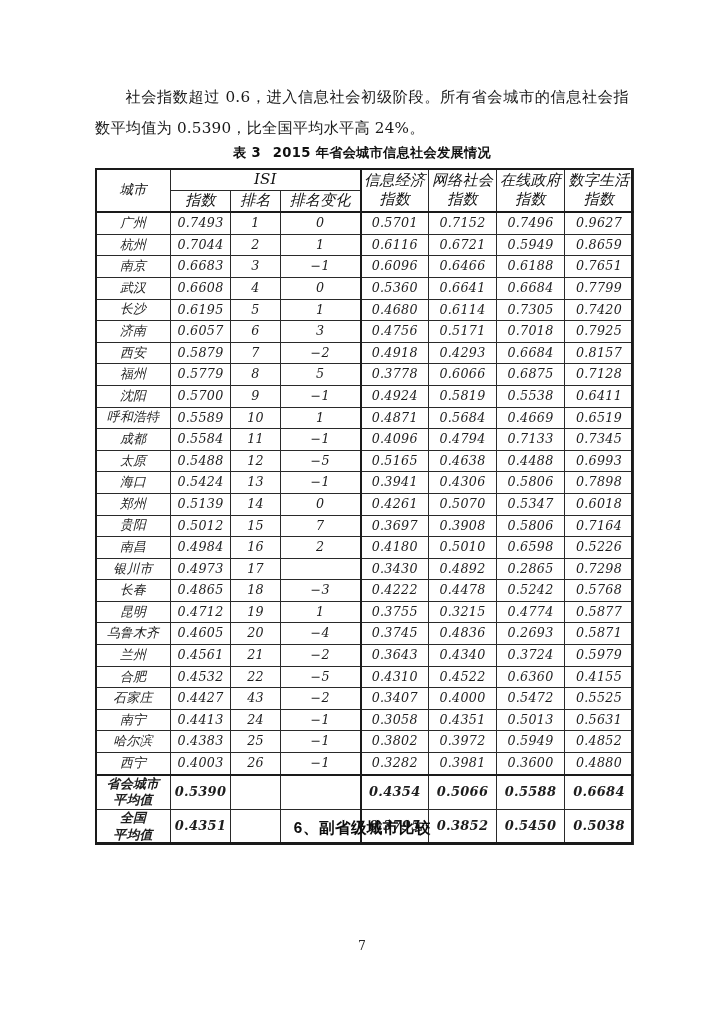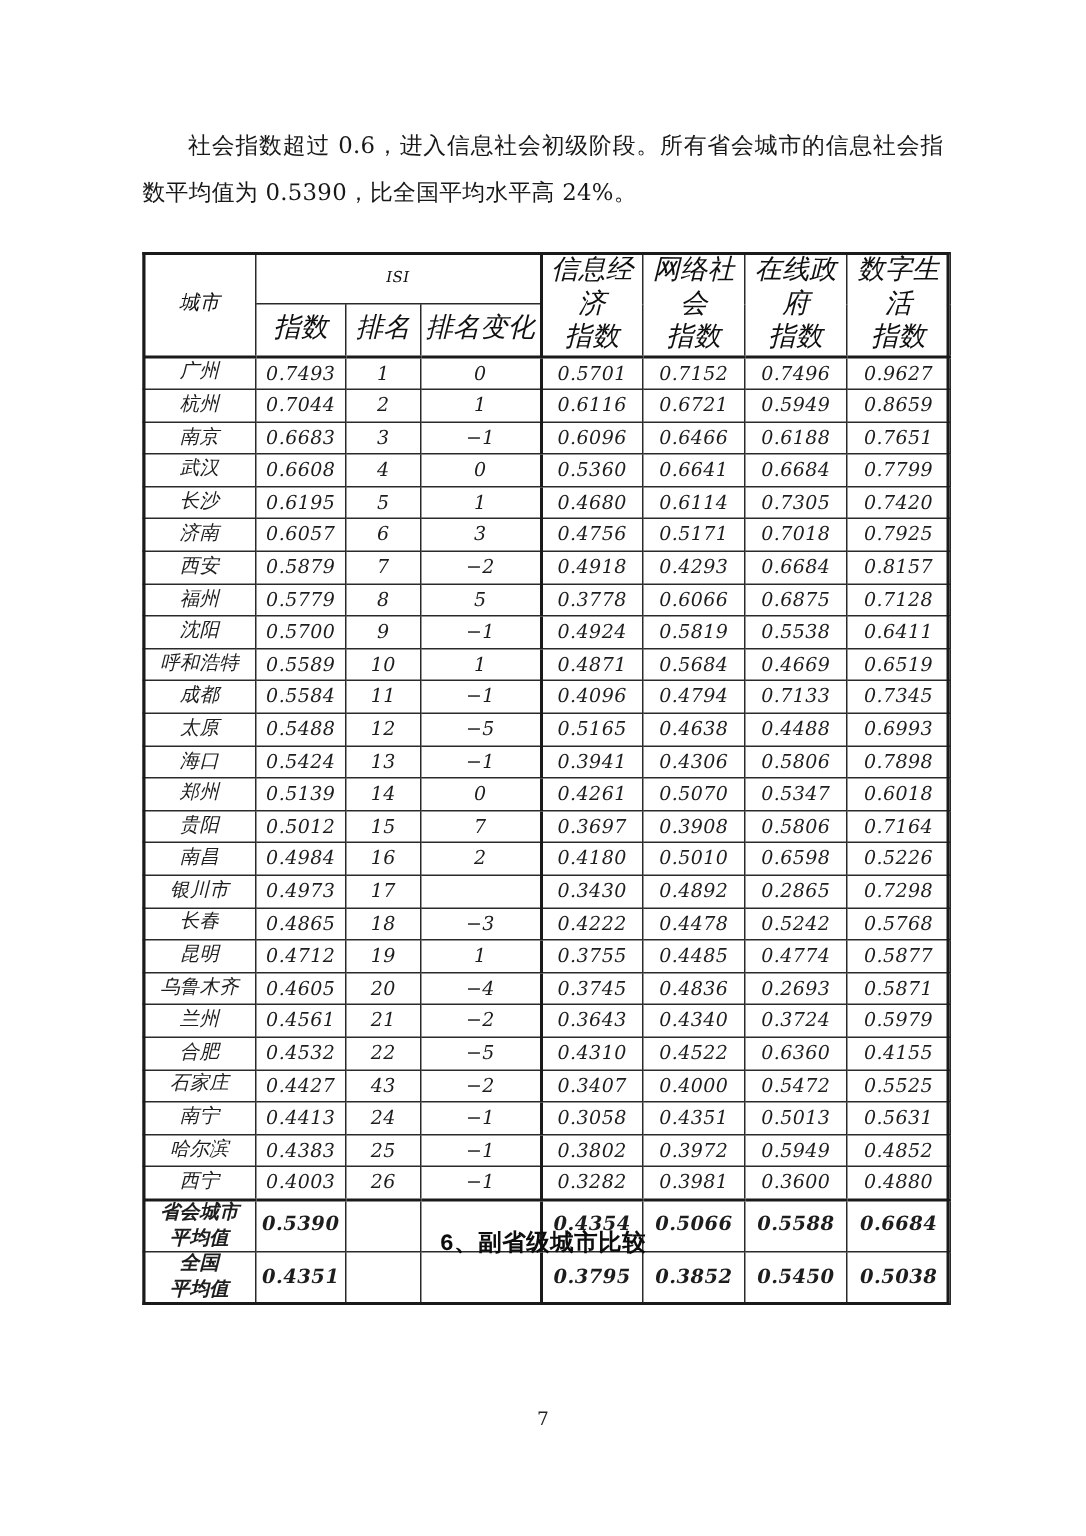--- a/index.html
+++ b/index.html
@@ -110,31 +110,31 @@
     top: 0;
     bottom: 0;
     width: 2.2px;
     background: #1a1a1a;
   }
   .tbl-border-left { left: 0; }
   .tbl-border-right { right: 0; }
 
   th.hdr {
     font-family: "DejaVu Sans", "Liberation Sans", sans-serif;
-    font-size: 18px;
+    font-size: 15px;
     font-weight: normal;
     letter-spacing: 0.2px;
     color: #101010;
   }
   th.hdr-city {
     font-size: 13.4px;
   }
   th.hdr-isi {
     font-family: "DejaVu Serif", "Liberation Serif", serif;
-    font-size: 10px;
+    font-size: 15px;
   }
   .hdr-two-line {
     display: block;
     line-height: 1.25;
   }
   .city-cell {
     font-size: 12.9px;
     letter-spacing: 0.2px;
   }
   .num-cell {
@@ -197,20 +197,23 @@
     color: #262626;
   }
 </style>
 </head>
 <body>
 
 <div class="page">
 
   <p class="para indent" id="intro-paragraph">社会指数超过 0.6，进入信息社会初级阶段。所有省会城市的信息社会指数平均值为 0.5390，比全国平均水平高 24%。</p>
 
+  <div class="table-caption">
+    <span>表 3</span><span class="cap-gap"></span><span>2015 年省会城市信息社会发展情况</span>
+  </div>
 
   <div class="table-wrap">
     <div class="tbl-border-top"></div>
     <div class="tbl-border-bottom"></div>
     <div class="tbl-border-left"></div>
     <div class="tbl-border-right"></div>
 
     <table class="data">
       <colgroup>
         <col style="width:75px">
@@ -429,21 +432,21 @@
             <td class="num-cell">0.4478</td>
             <td class="num-cell">0.5242</td>
             <td class="num-cell">0.5768</td>
           </tr>
           <tr>
             <td class="city-cell">昆明</td>
             <td class="num-cell">0.4712</td>
             <td class="num-cell">19</td>
             <td class="num-cell">1</td>
             <td class="num-cell sep-left">0.3755</td>
-            <td class="num-cell">0.4485</td>
+            <td class="num-cell">0.3215</td>
             <td class="num-cell">0.4774</td>
             <td class="num-cell">0.5877</td>
           </tr>
           <tr>
             <td class="city-cell">乌鲁木齐</td>
             <td class="num-cell">0.4605</td>
             <td class="num-cell">20</td>
             <td class="num-cell">−4</td>
             <td class="num-cell sep-left">0.3745</td>
             <td class="num-cell">0.4836</td>

